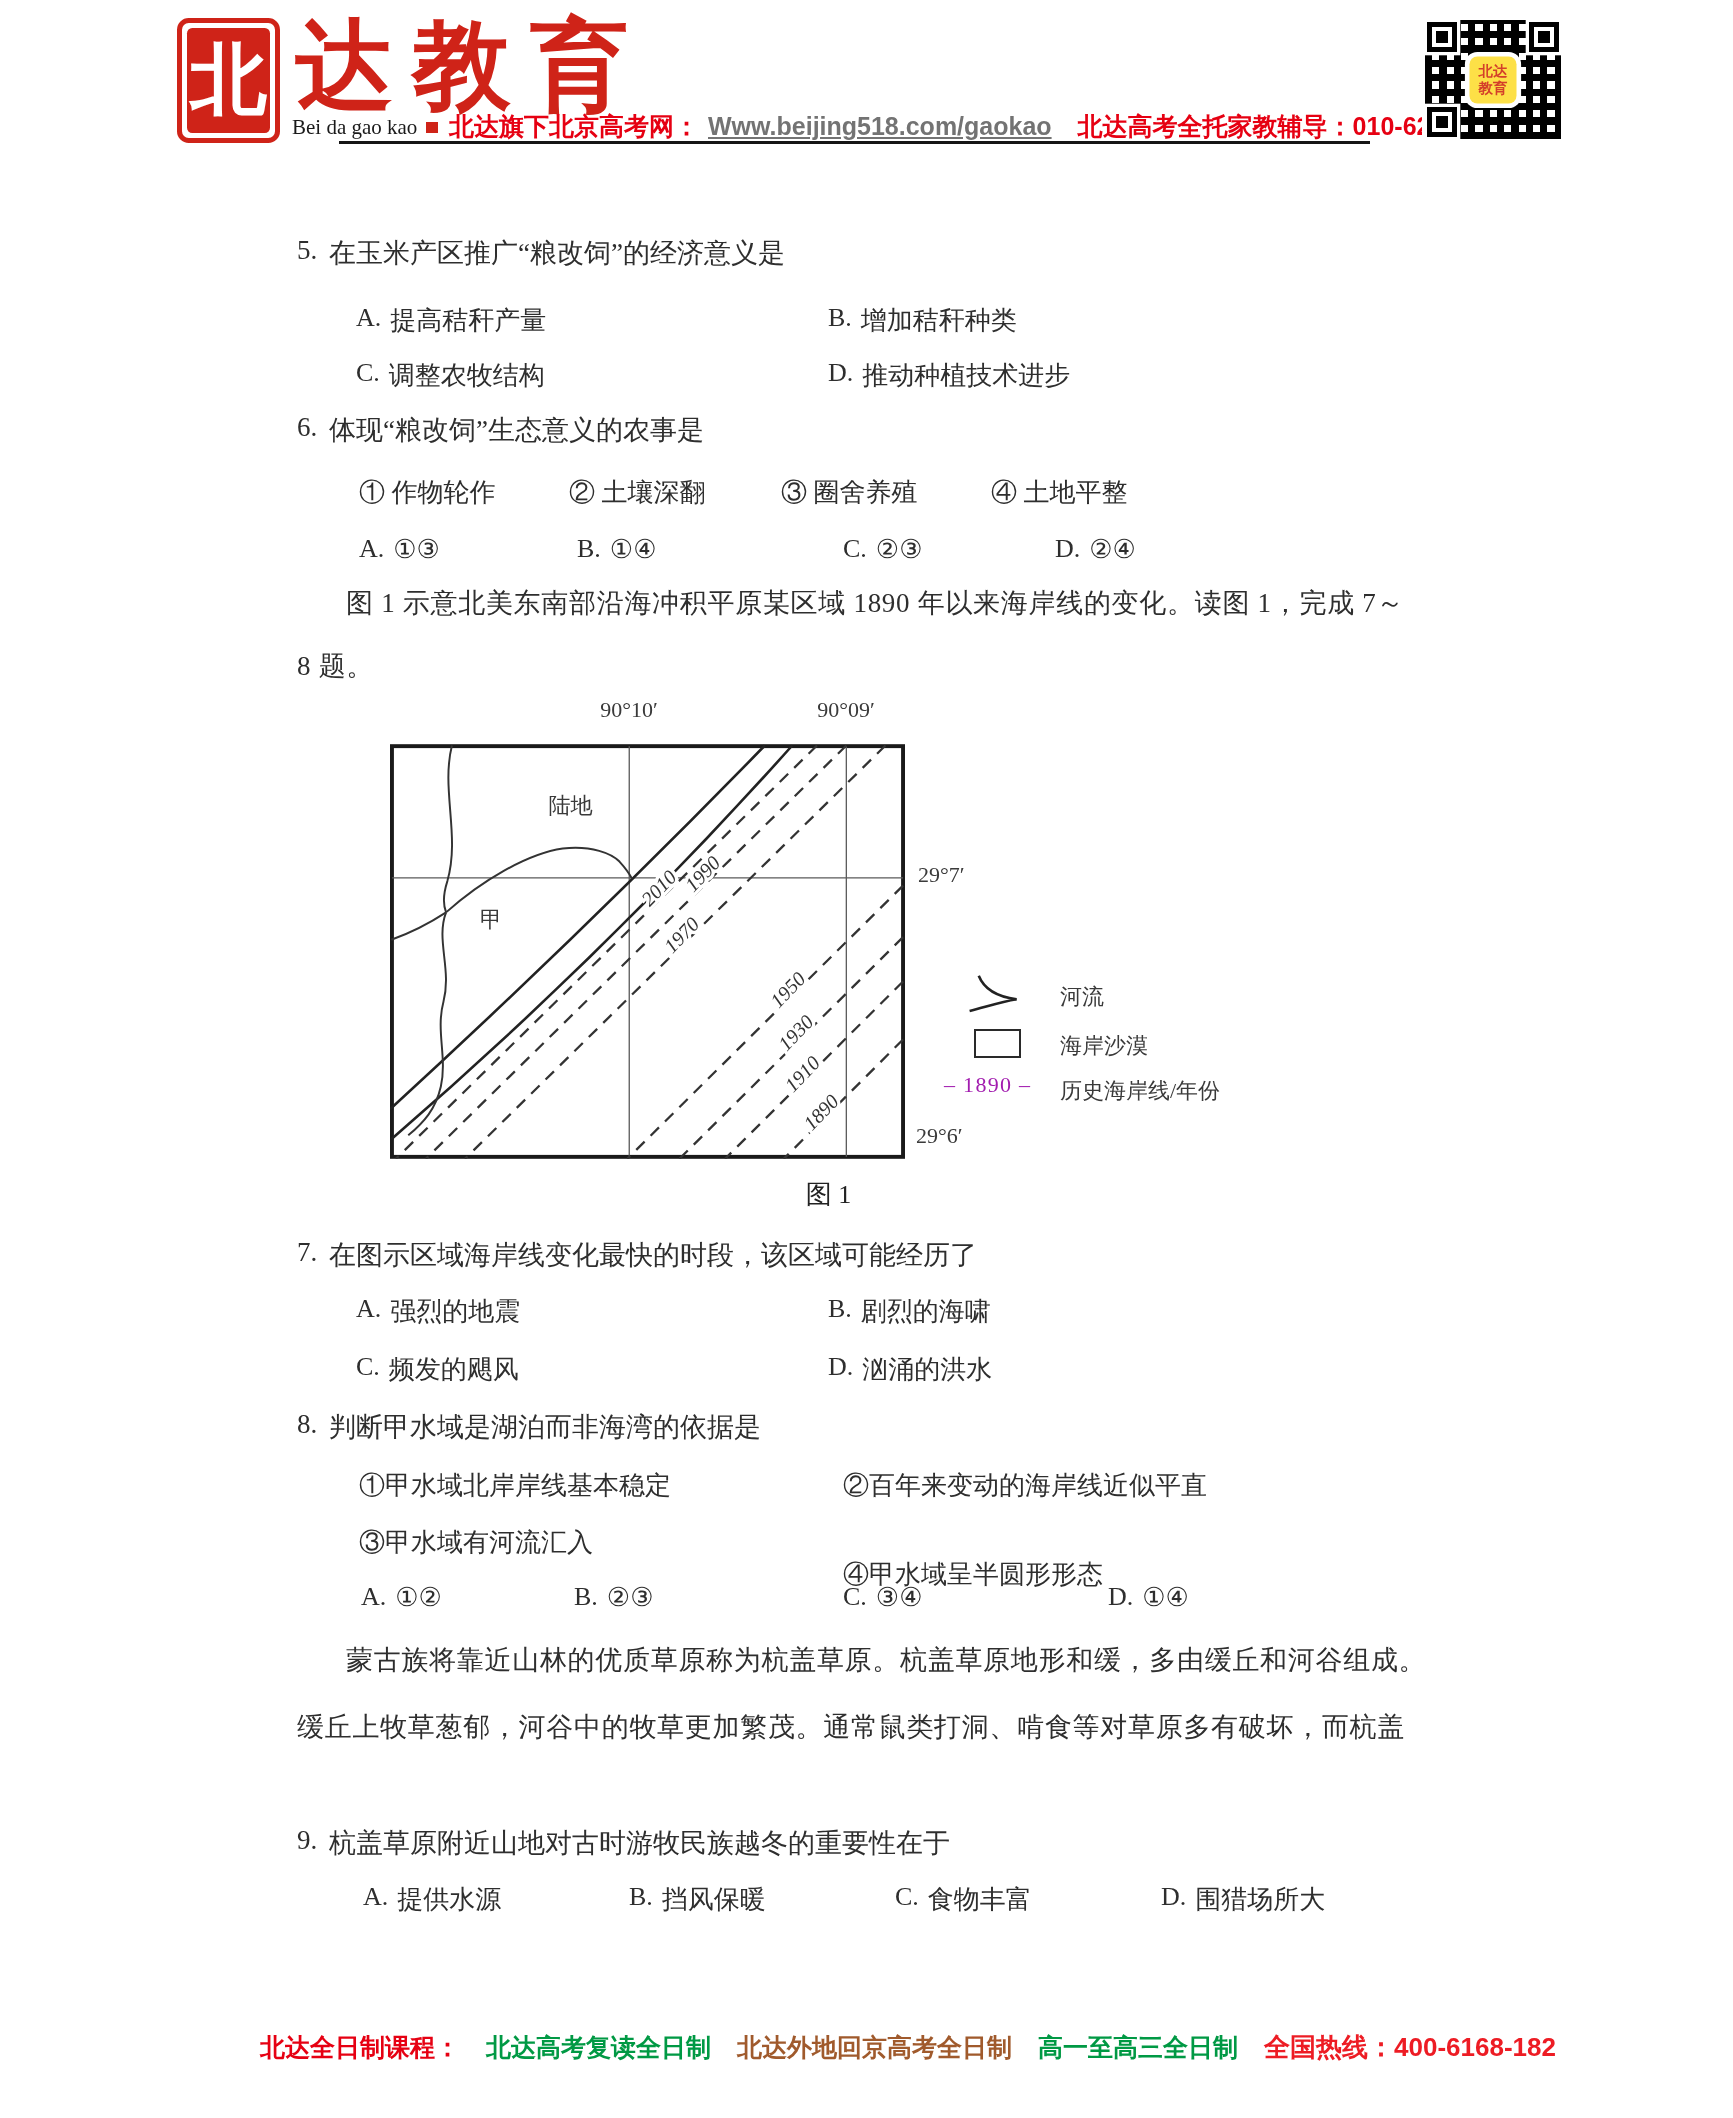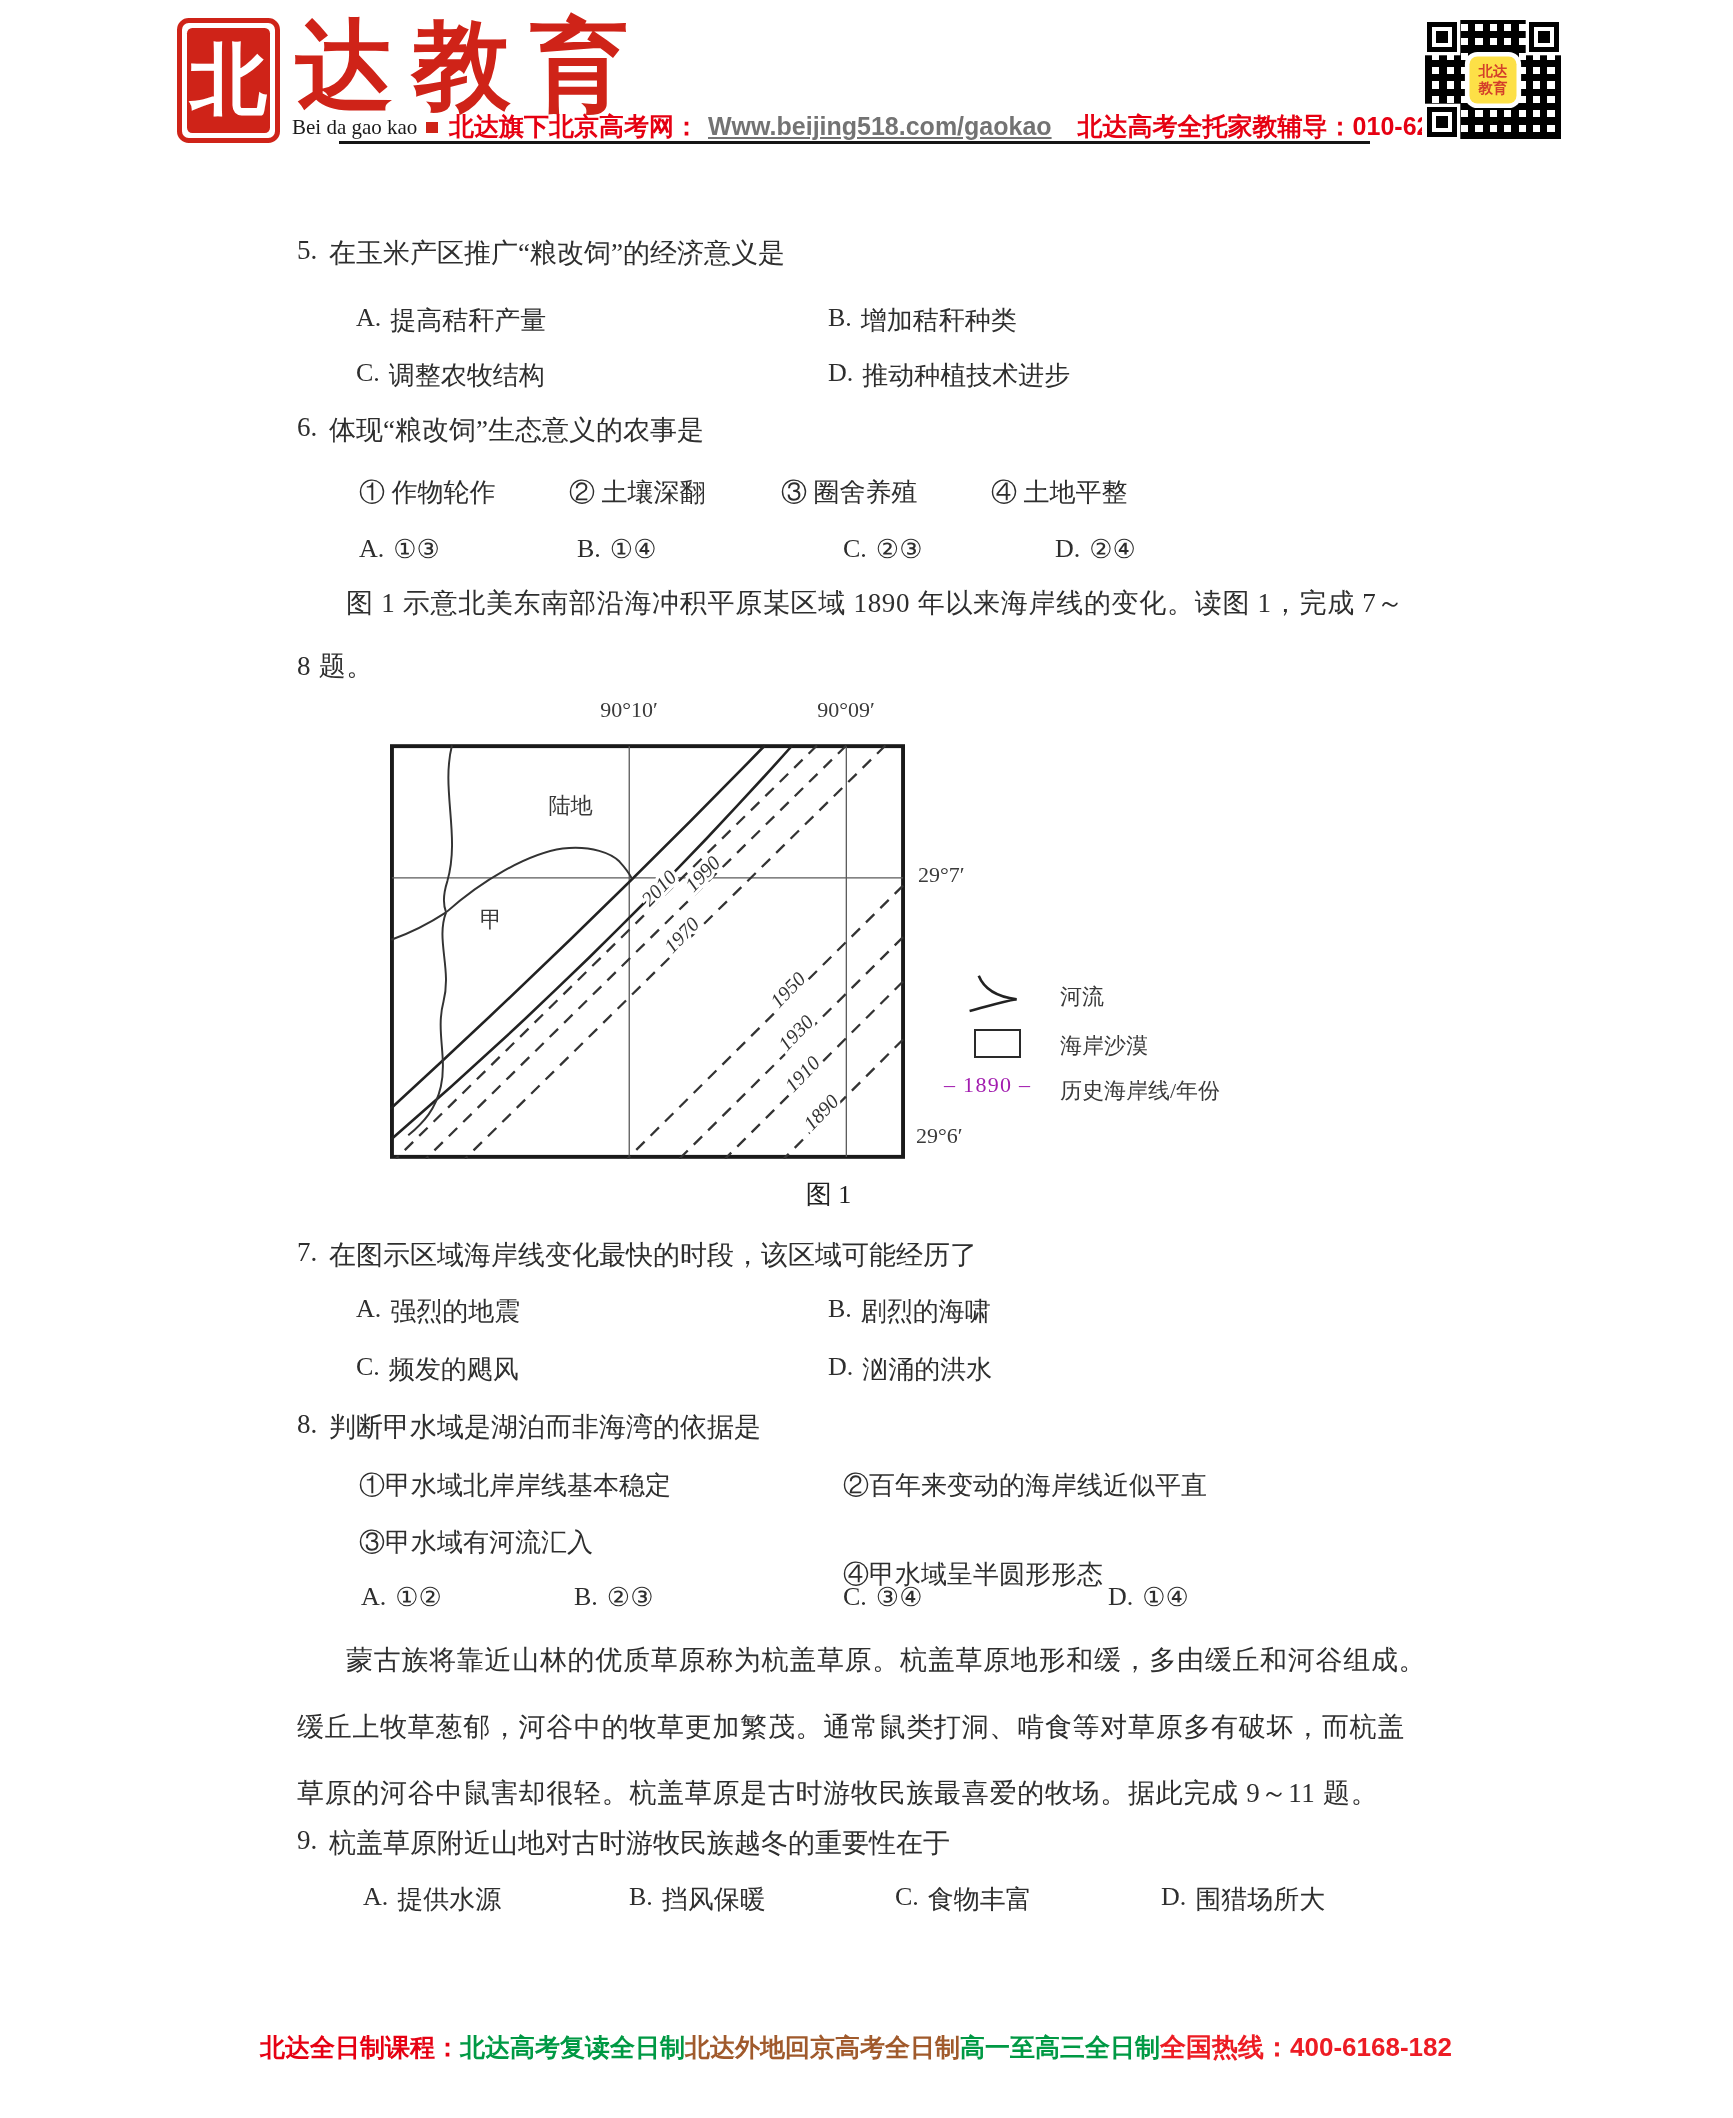--- a/index.html
+++ b/index.html
@@ -52,21 +52,21 @@
   .figcap{position:absolute;left:770px;top:1177px;width:117px;text-align:center;
       font-size:26px;color:#222;}
   .legend-label{position:absolute;font-size:22px;color:#3a3a3a;white-space:nowrap;}
   .legend-river{position:absolute;left:967px;top:973px;width:60px;height:42px;}
   .legend-rect{position:absolute;left:974px;top:1029px;width:47px;height:29px;
       border:2.6px solid #2a2a2a;box-sizing:border-box;}
   .legend-dash{position:absolute;left:944px;top:1072px;font-size:22px;color:#a21caf;
       letter-spacing:1.3px;white-space:nowrap;}
 
   
-  .footer{position:absolute;left:260px;top:2030px;display:flex;align-items:baseline;
+  .footer{position:absolute;left:260px;top:2030px;display:flex;gap:26px;align-items:baseline;
       font-family:"Liberation Sans","DejaVu Sans",sans-serif;
       font-size:25px;font-weight:bold;white-space:nowrap;}
   .footer .hot{font-weight:900;font-size:26px;}
 
   svg text{font-family:"Liberation Serif","DejaVu Serif",serif;}
 </style>
 </head>
 <body>
 
 <div id="page">
@@ -244,21 +244,20 @@
     <span>C.</span>
       <span>③④</span>
   </div>
   <div class="opt" style="left:1108px;top:1582px;">
     <span>D.</span>
       <span>①④</span>
   </div>
 
   <div class="para" style="left:346px;top:1642px;">蒙古族将靠近山林的优质草原称为杭盖草原。杭盖草原地形和缓，多由缓丘和河谷组成。</div>
   <div class="para" style="left:297px;top:1709px;">缓丘上牧草葱郁，河谷中的牧草更加繁茂。通常鼠类打洞、啃食等对草原多有破坏，而杭盖</div>
-  <div class="para" style="left:297px;top:1775px;">草原的河谷中鼠害却很轻。杭盖草原是古时游牧民族最喜爱的牧场。据此完成 9～11 题。</div>
 
   <div class="stem" style="left:297px;top:1825px;">
     <span>9.</span>
     <span>杭盖草原附近山地对古时游牧民族越冬的重要性在于</span>
   </div>
   <div class="opt" style="left:363px;top:1882px;">
     <span>A.</span>
       <span>提供水源</span>
   </div>
   <div class="opt" style="left:629px;top:1882px;">

